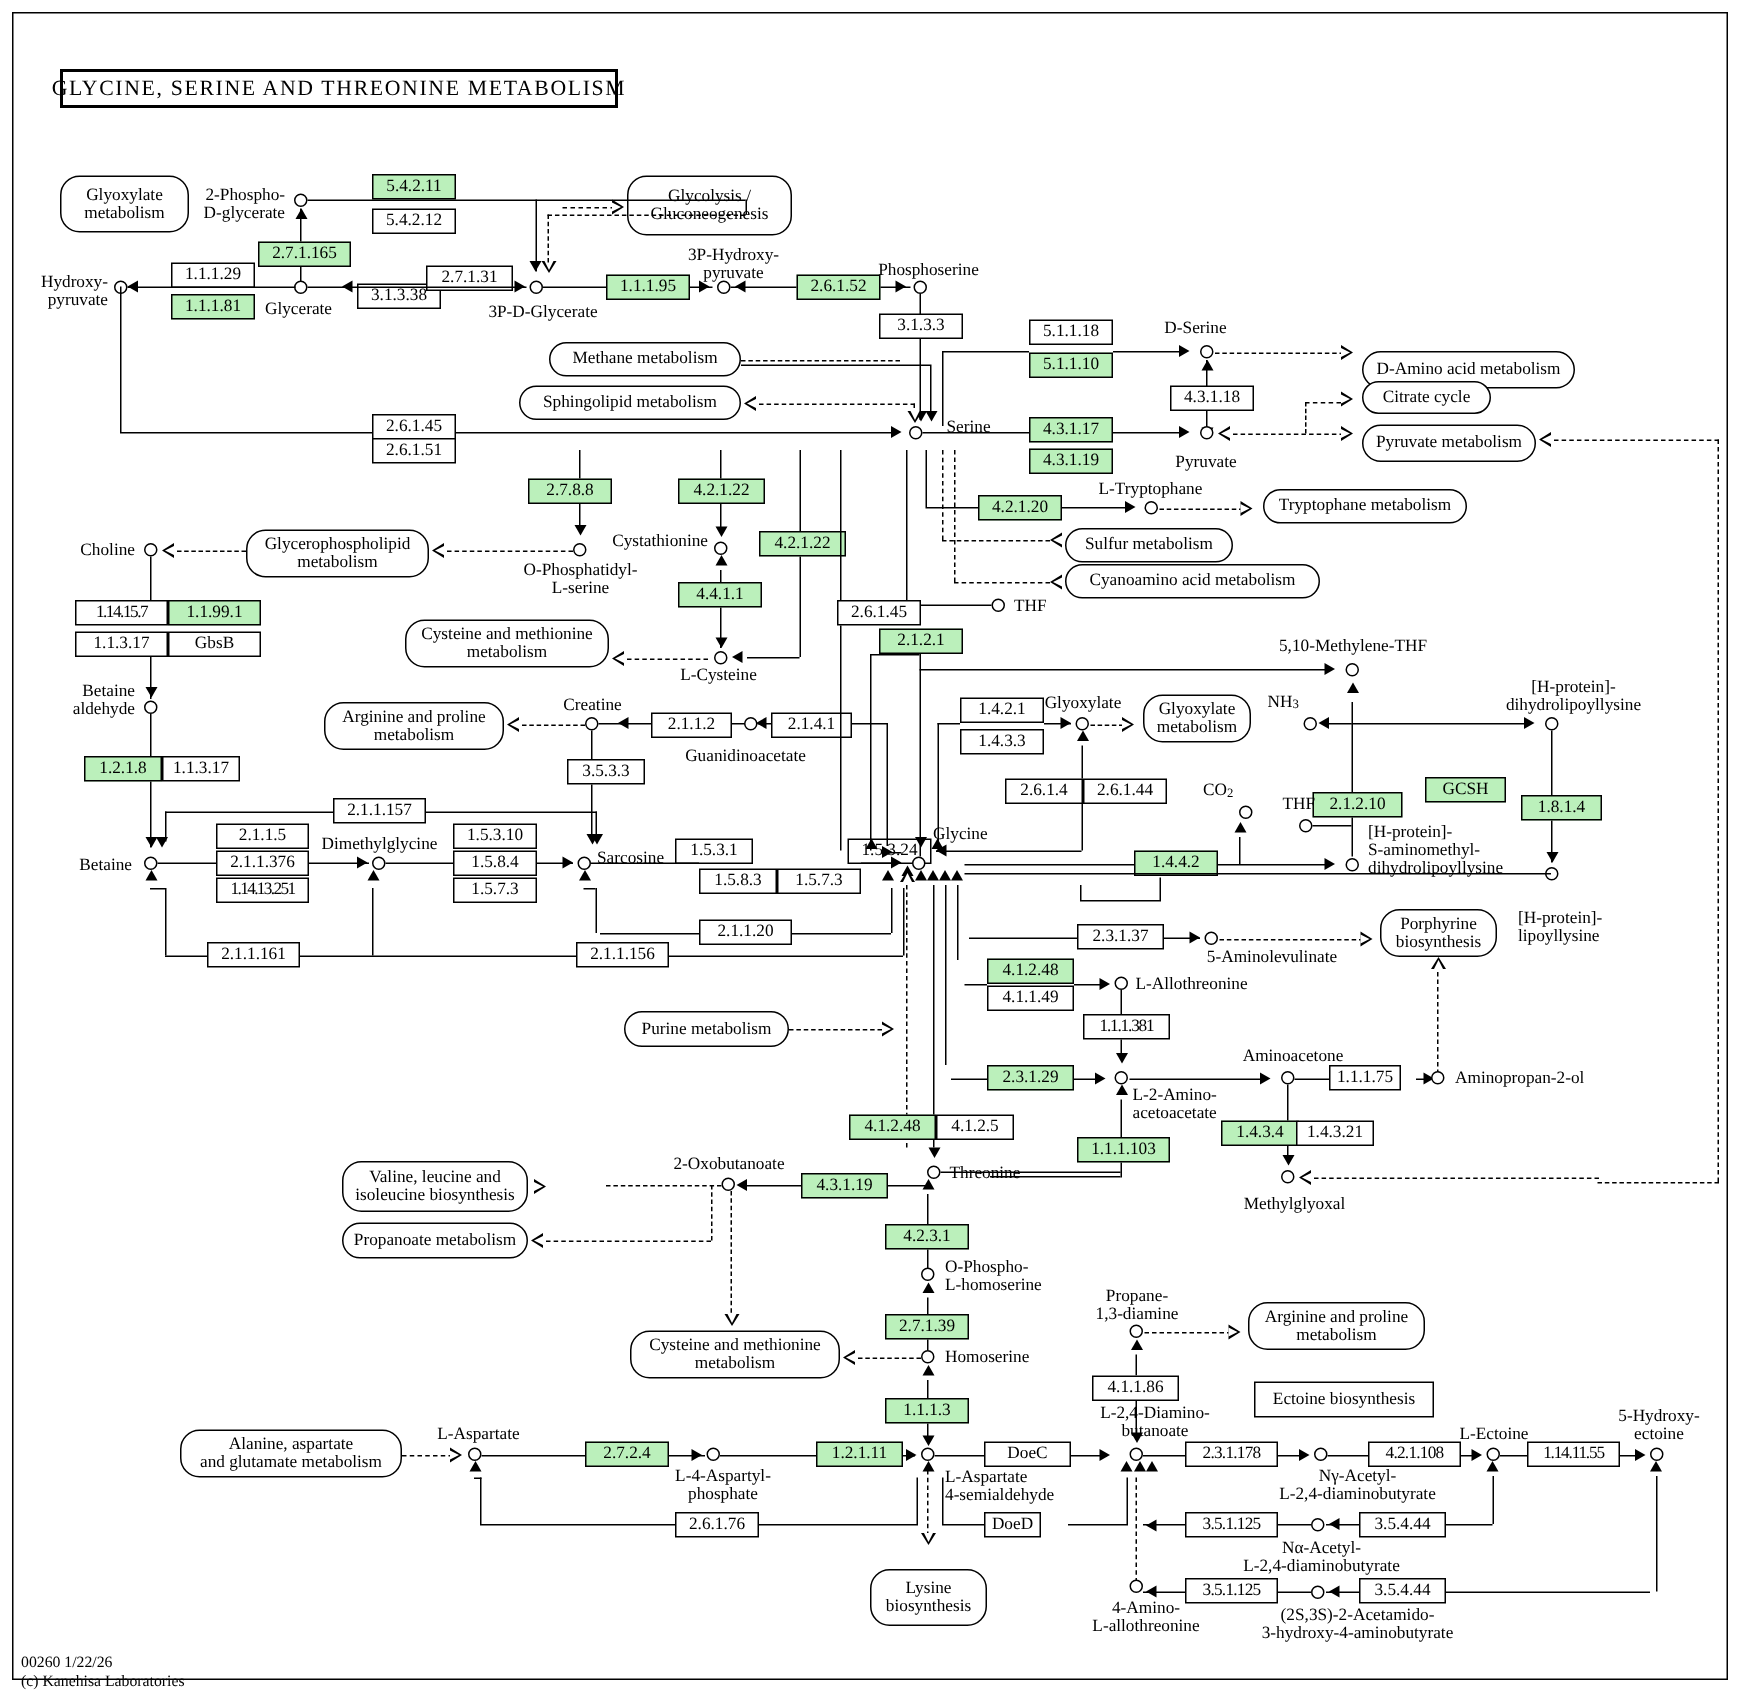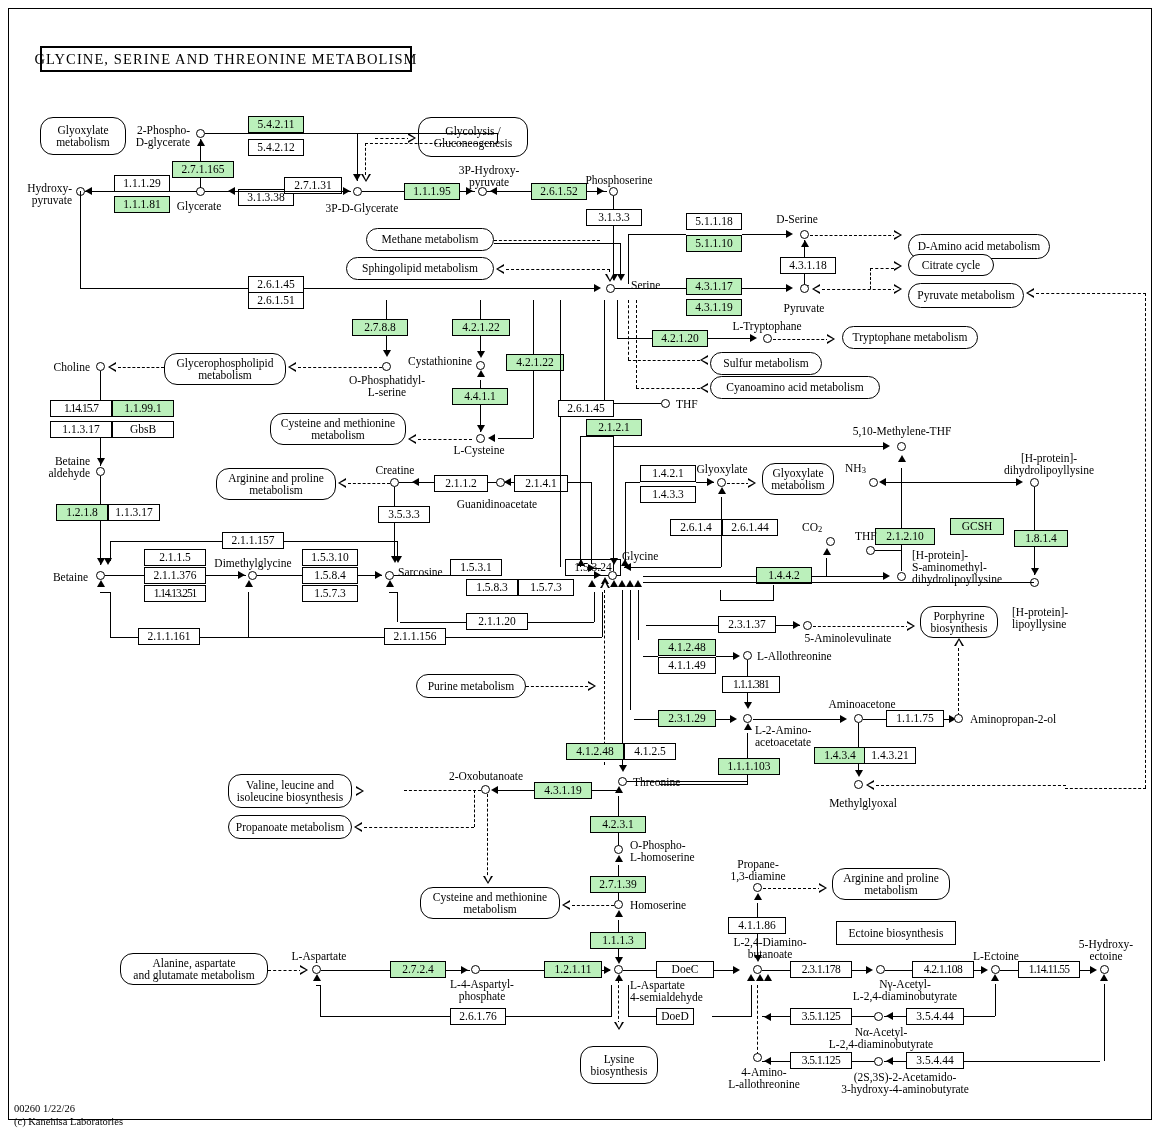--- a/index.html
+++ b/index.html
@@ -540,21 +540,21 @@
   <div class="ec g" style="left:718px;top:758px;width:62px;">1.1.1.103</div>
   <div class="ar ar-u" style="left:743.5px;top:723px;"></div>
   <div class="ln vl" style="left:747px;top:733px;height:25px;"></div>
   <div class="ln vl" style="left:747px;top:775px;height:10px;"></div>
   <div class="ln hl" style="left:660px;top:784px;width:87px;"></div>
 
   <div class="lb c" style="left:812px;top:698px;width:100px;">Aminoacetone</div>
   <div class="node" style="left:854px;top:714px;"></div>
   <div class="ln hl" style="left:753px;top:719px;width:88px;"></div>
   <div class="ar ar-r" style="left:840px;top:715px;"></div>
-  <div class="ec" style="left:886px;top:710px;width:58px;text-align:center;">1.1.1.75</div>
+  <div class="ec" style="left:886px;top:710px;width:48px;text-align:center;">1.1.1.75</div>
   <div class="ln hl" style="left:863px;top:719px;width:23px;"></div>
   <div class="ln hl" style="left:944px;top:719px;width:8px;"></div>
   <div class="ar ar-r" style="left:949px;top:715px;"></div>
   <div class="node" style="left:954px;top:714px;"></div>
   <div class="lb" style="left:970px;top:713px;">Aminopropan-2-ol</div>
 
   <div class="ec g" style="left:814px;top:747px;width:52px;">1.4.3.4</div>
   <div class="ec" style="left:864px;top:747px;width:52px;">1.4.3.21</div>
   <div class="ln vl" style="left:858px;top:723px;height:24px;"></div>
   <div class="ln vl" style="left:858px;top:764px;height:10px;"></div>

